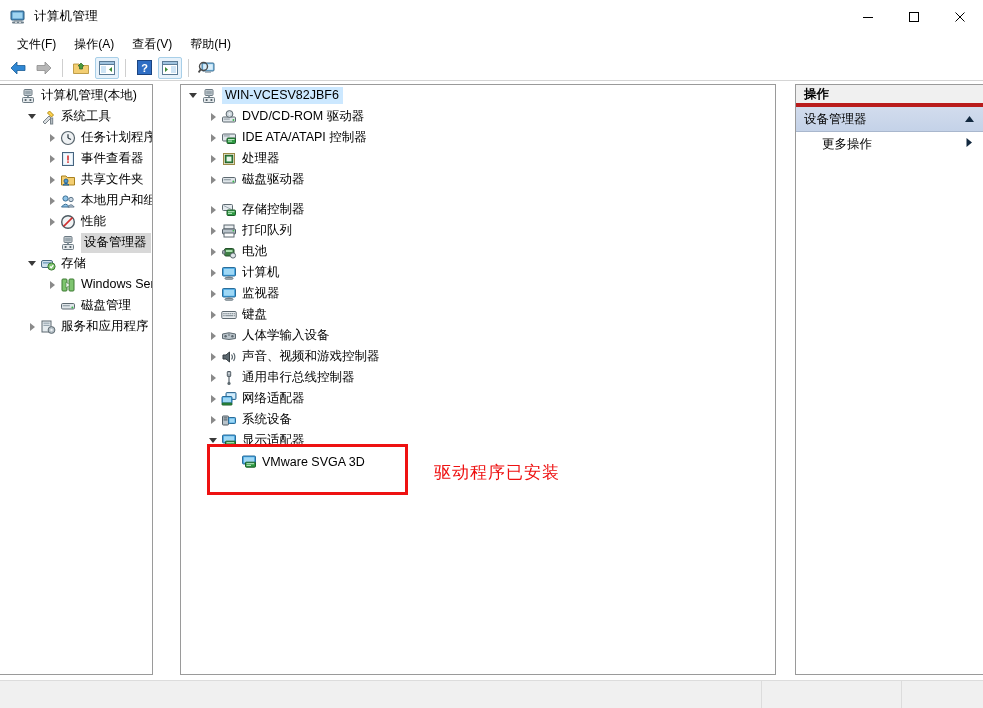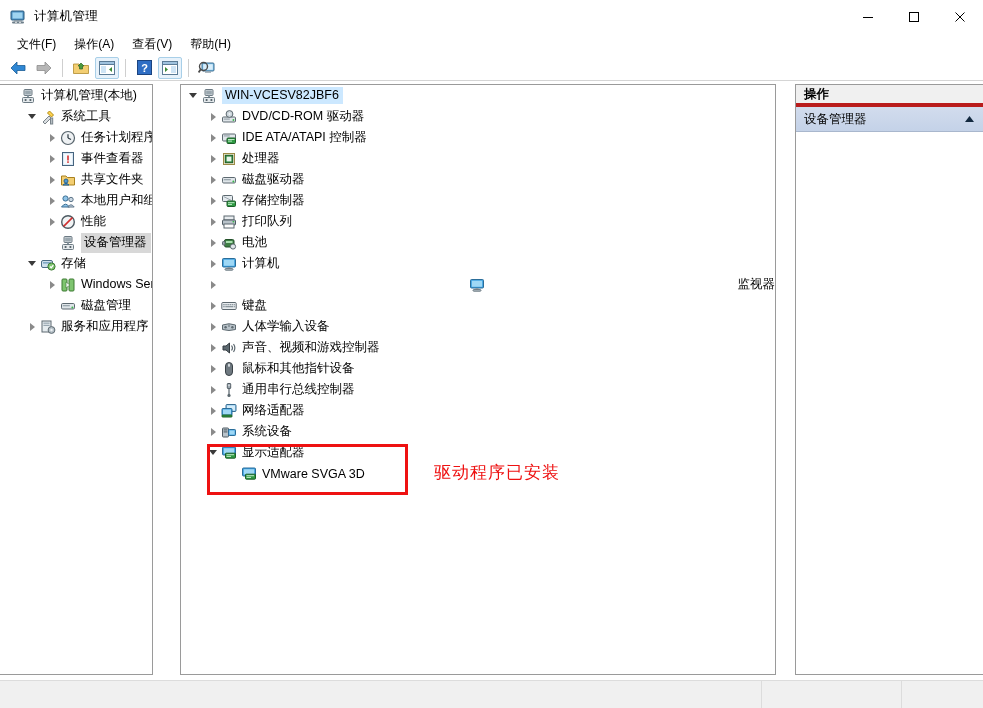--- a/index.html
+++ b/index.html
@@ -444,21 +444,21 @@
         <span class="chev">
           <i class="chev-r"></i>
         </span>
         <span class="ticon"><svg width="16" height="16" viewBox="0 0 16 16">
             <rect x="1.5" y="5.5" width="13" height="5.5" rx="1.2" fill="#dfe5e9" stroke="#5d6970"></rect>
             <rect x="2.8" y="7" width="7" height="1.3" fill="#9aa6ad"></rect>
             <circle cx="12.4" cy="9.4" r="1" fill="#39b54a"></circle>
           </svg></span>
         <span class="tlabel">磁盘驱动器</span>
       </div>
-      <div class="trow" style="padding-left: 24px;">
+      <div class="trow" style="padding-left: 24px; margin-top: 9px;">
         <span class="chev">
           <i class="chev-r"></i>
         </span>
         <span class="ticon"><svg width="16" height="16" viewBox="0 0 16 16">
             <rect x="1.5" y="2.5" width="10" height="6" rx="1" fill="#e4eaee" stroke="#5d6970"></rect>
             <path d="M2.5 3.5 L10.5 7.5" stroke="#9aa6ad" stroke-width="1"></path>
             <rect x="6" y="8" width="8.5" height="5.5" rx="1" fill="#2f9a43" stroke="#1c5d29"></rect>
             <rect x="7" y="9.2" width="6.5" height="1" fill="#bfe8c7"></rect>
             <rect x="7" y="10.9" width="4" height="1" fill="#bfe8c7"></rect>
           </svg></span>
@@ -493,21 +493,21 @@
           <i class="chev-r"></i>
         </span>
         <span class="ticon"><svg width="16" height="16" viewBox="0 0 16 16">
             <rect x="1.5" y="2.5" width="13" height="8.5" rx="1" fill="#3a9fe0" stroke="#2a6d99"></rect>
             <rect x="2.8" y="3.7" width="10.4" height="6.1" fill="#9fd8f5"></rect>
             <rect x="6.5" y="11" width="3" height="1.8" fill="#8d9aa3"></rect>
             <rect x="4" y="12.6" width="8" height="1.6" rx="0.8" fill="#b9c3ca" stroke="#6c7a83"></rect>
           </svg></span>
         <span class="tlabel">计算机</span>
       </div>
-      <div class="trow" style="padding-left: 24px; justify-content: space-between;">
+      <div class="trow" style="padding-left: 24px;">
         <span class="chev">
           <i class="chev-r"></i>
         </span>
         <span class="ticon"><svg width="16" height="16" viewBox="0 0 16 16">
             <rect x="1.5" y="2.5" width="13" height="8.5" rx="1" fill="#3a9fe0" stroke="#2a6d99"></rect>
             <rect x="2.8" y="3.7" width="10.4" height="6.1" fill="#9fd8f5"></rect>
             <rect x="6.5" y="11" width="3" height="1.8" fill="#8d9aa3"></rect>
             <rect x="4" y="12.6" width="8" height="1.6" rx="0.8" fill="#b9c3ca" stroke="#6c7a83"></rect>
           </svg></span>
         <span class="tlabel">监视器</span>
@@ -551,31 +551,20 @@
             <path d="M10.5 5.5 Q12.5 8 10.5 10.5" stroke="#5d6970" stroke-width="1.2" fill="none"></path>
             <path d="M12.5 4 Q15.2 8 12.5 12" stroke="#5d6970" stroke-width="1.2" fill="none"></path>
           </svg></span>
         <span class="tlabel">声音、视频和游戏控制器</span>
       </div>
       <div class="trow" style="padding-left: 24px;">
         <span class="chev">
           <i class="chev-r"></i>
         </span>
         <span class="ticon"><svg width="16" height="16" viewBox="0 0 16 16">
-            <rect x="4.5" y="1.5" width="7" height="13" rx="3.5" fill="#6f7980" stroke="#3a4247"></rect>
-            <line x1="8" y1="2.5" x2="8" y2="6" stroke="#cfd6da" stroke-width="1"></line>
-            <rect x="7.2" y="3" width="1.6" height="2.6" rx="0.8" fill="#e4e9ec"></rect>
-          </svg></span>
-        <span class="tlabel">鼠标和其他指针设备</span>
-      </div>
-      <div class="trow" style="padding-left: 24px;">
-        <span class="chev">
-          <i class="chev-r"></i>
-        </span>
-        <span class="ticon"><svg width="16" height="16" viewBox="0 0 16 16">
             <rect x="6.3" y="1.5" width="3.4" height="5" rx="0.6" fill="#9aa6ad" stroke="#4f5b63"></rect>
             <rect x="7.3" y="6.5" width="1.4" height="6" fill="#6f7980"></rect>
             <circle cx="8" cy="13.4" r="1.6" fill="#5d6970"></circle>
             <rect x="6.9" y="2.6" width="0.8" height="1.6" fill="#e4e9ec"></rect>
             <rect x="8.3" y="2.6" width="0.8" height="1.6" fill="#e4e9ec"></rect>
           </svg></span>
         <span class="tlabel">通用串行总线控制器</span>
       </div>
       <div class="trow" style="padding-left: 24px;">
         <span class="chev">
@@ -634,20 +623,29 @@
   <div class="act-header">操作</div>
   <div class="act-section">
     <span>设备管理器</span>
     <span class="spacer"></span>
     <span>
       <svg width="11" height="8" viewBox="0 0 11 8">
           <path d="M5.5 1 L10 7 L1 7 Z" fill="#12283f"></path>
         </svg>
     </span>
   </div>
+  <div class="act-item">
+    <span>更多操作</span>
+    <span class="spacer"></span>
+    <span>
+      <svg width="8" height="11" viewBox="0 0 8 11">
+          <path d="M1.5 1 L7 5.5 L1.5 10 Z" fill="#12283f"></path>
+        </svg>
+    </span>
+  </div>
 </div>
 
 <div id="red-box" style="border-color: rgb(238, 17, 17);"></div>
 <div id="red-note" style="color: rgb(238, 17, 17);">驱动程序已安装</div>
 
 <div id="statusbar">
   <div class="sb-cell sb-1"></div>
   <div class="sb-cell sb-2"></div>
   <div class="sb-cell sb-3"></div>
 </div>

